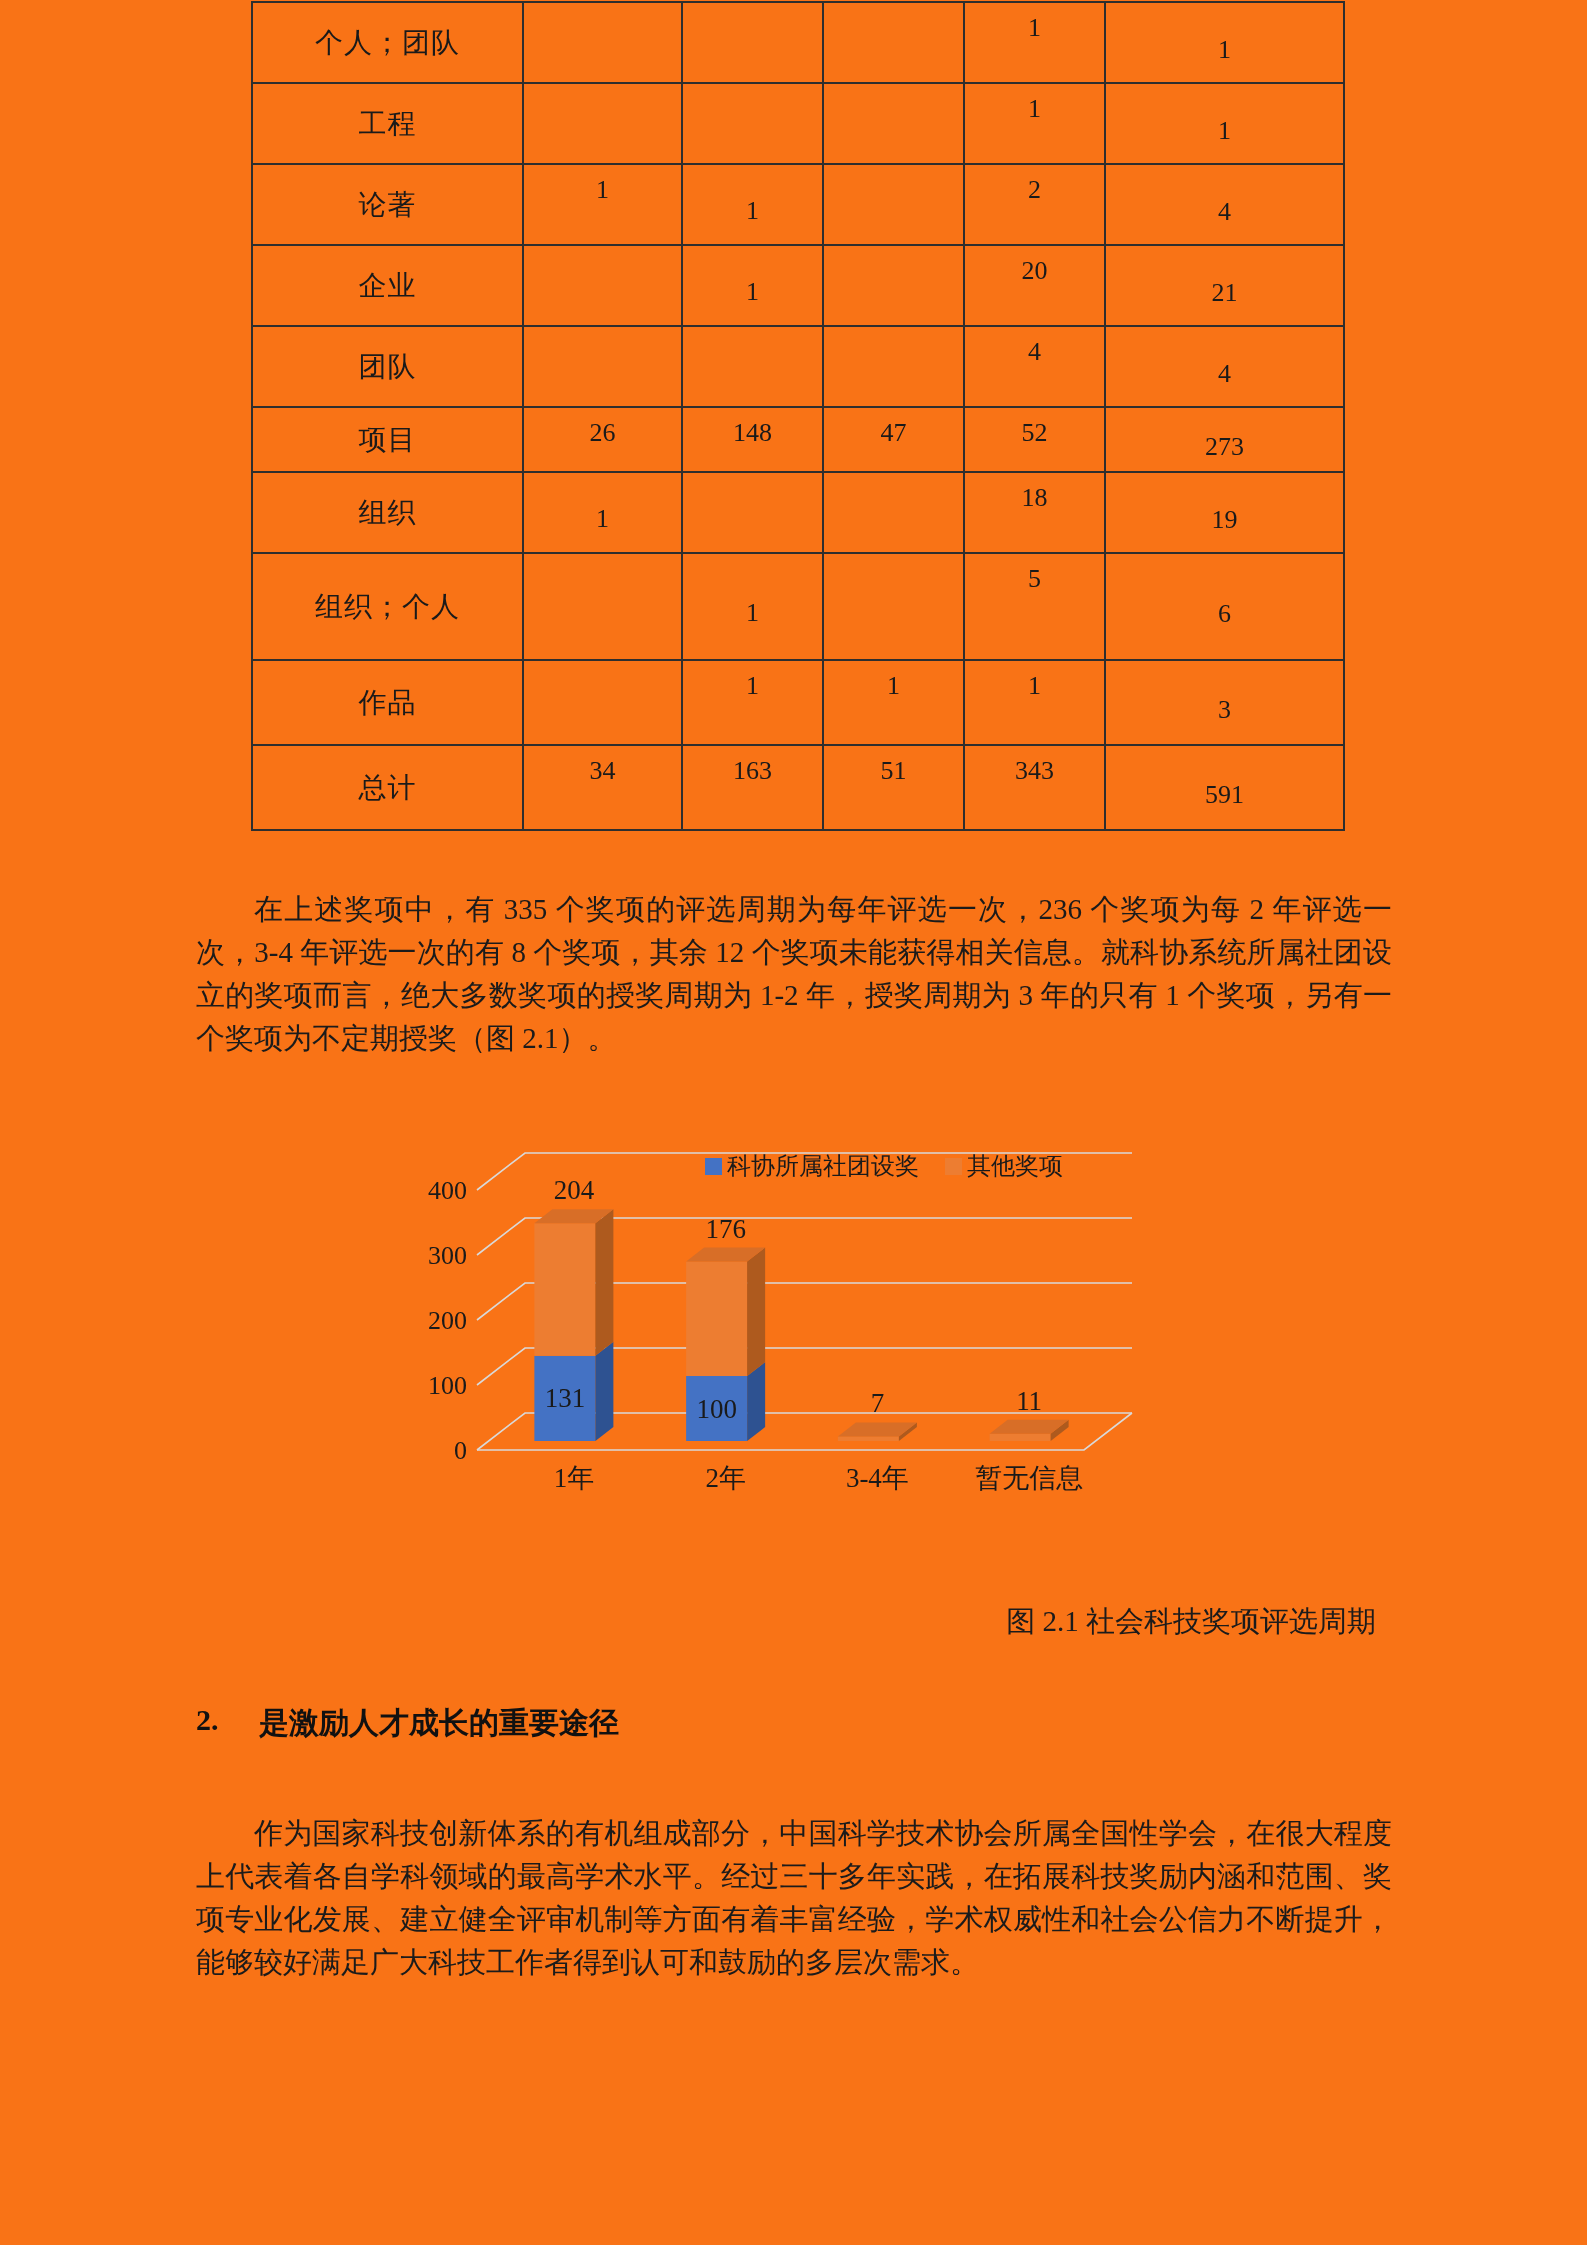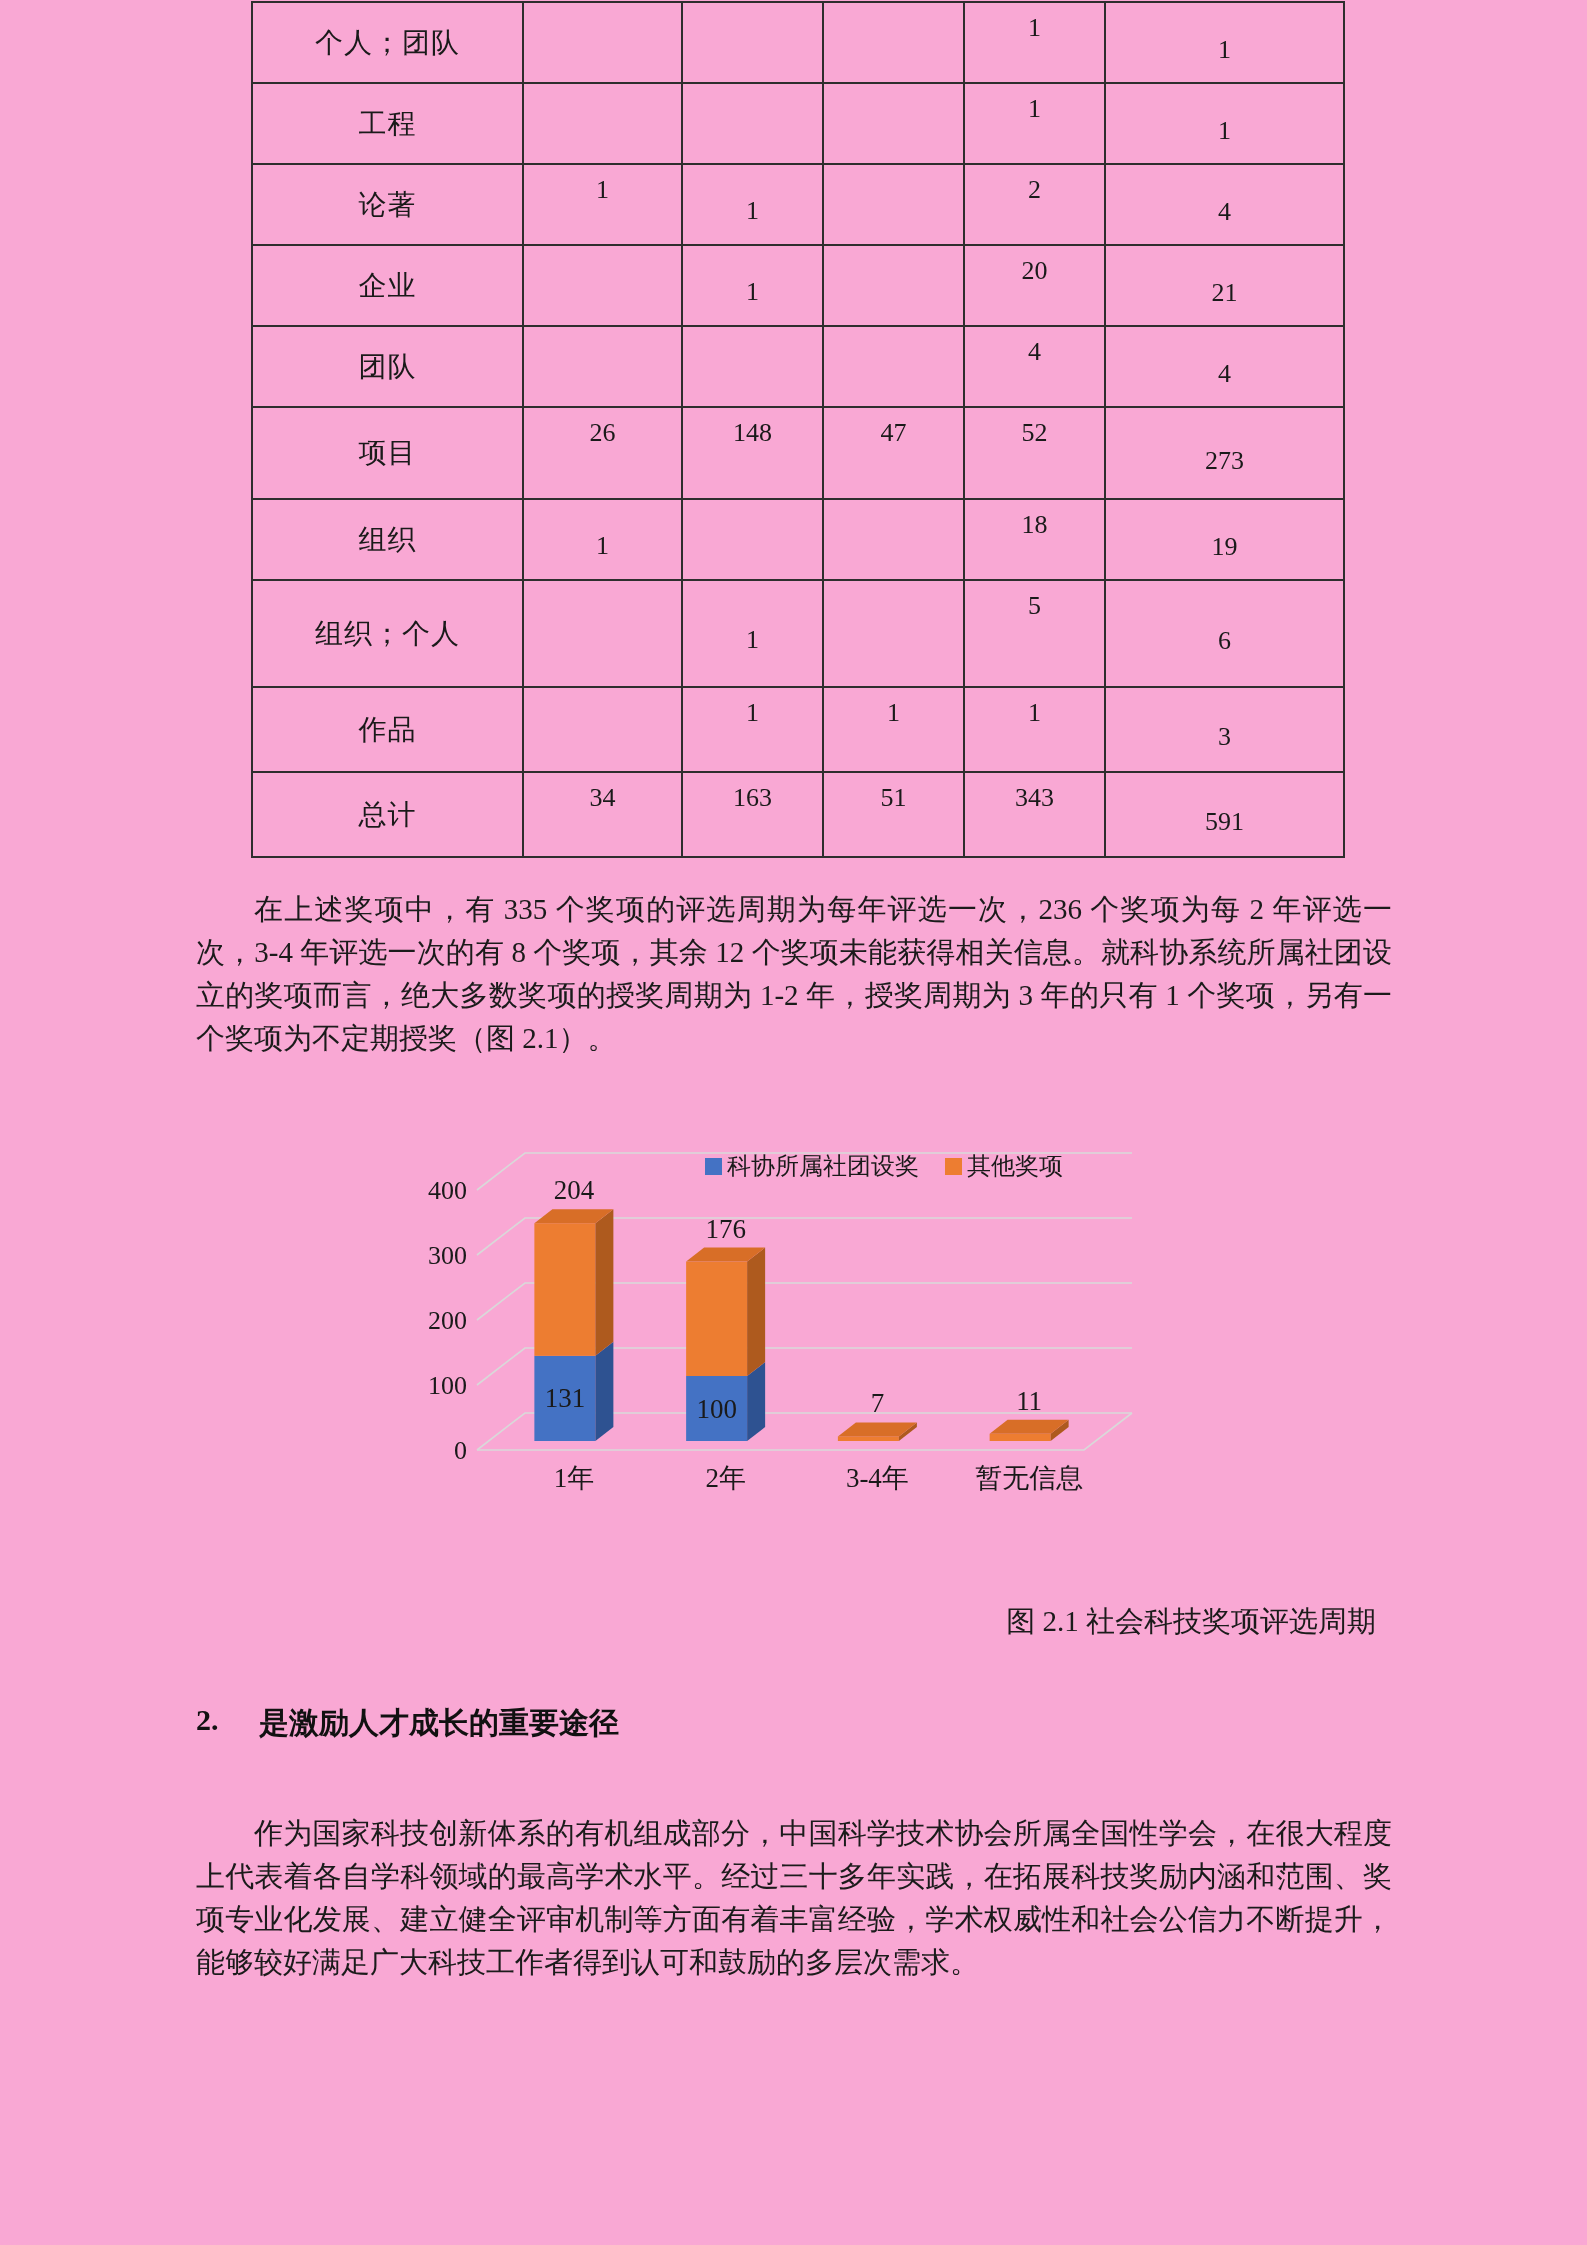--- a/index.html
+++ b/index.html
@@ -1,19 +1,19 @@
 <!DOCTYPE html>
 <html><head>
 <meta charset="utf-8">
 <style>
   html,body{margin:0;padding:0;background:#ffffff;}
   .page{
     position:relative;
     width:1587px;height:2245px;
-    background:#f9a8d4;
+    background:#f97316;
     font-family:"Liberation Serif","DejaVu Serif",serif;
     color:#1a1a1a;
     overflow:hidden;
   }
   
   table.doc-table{
     position:absolute;left:251px;top:1px;
     width:1092px;
     border-collapse:collapse;
     table-layout:fixed;
@@ -109,21 +109,21 @@
           <td class="tot">21</td>
         </tr>
         <tr style="height: 81px; margin-left: 32px;">
           <td class="lbl">团队</td>
           <td class="val"></td>
           <td class="val"></td>
           <td class="val"></td>
           <td class="val">4</td>
           <td class="tot">4</td>
         </tr>
-        <tr style="height: 92px;">
+        <tr style="height: 65px;">
           <td class="lbl">项目</td>
           <td class="val">26</td>
           <td class="val">148</td>
           <td class="val">47</td>
           <td class="val">52</td>
           <td class="tot">273</td>
         </tr>
         <tr style="height: 81px;">
           <td class="lbl">组织</td>
           <td class="val mid">1</td>

